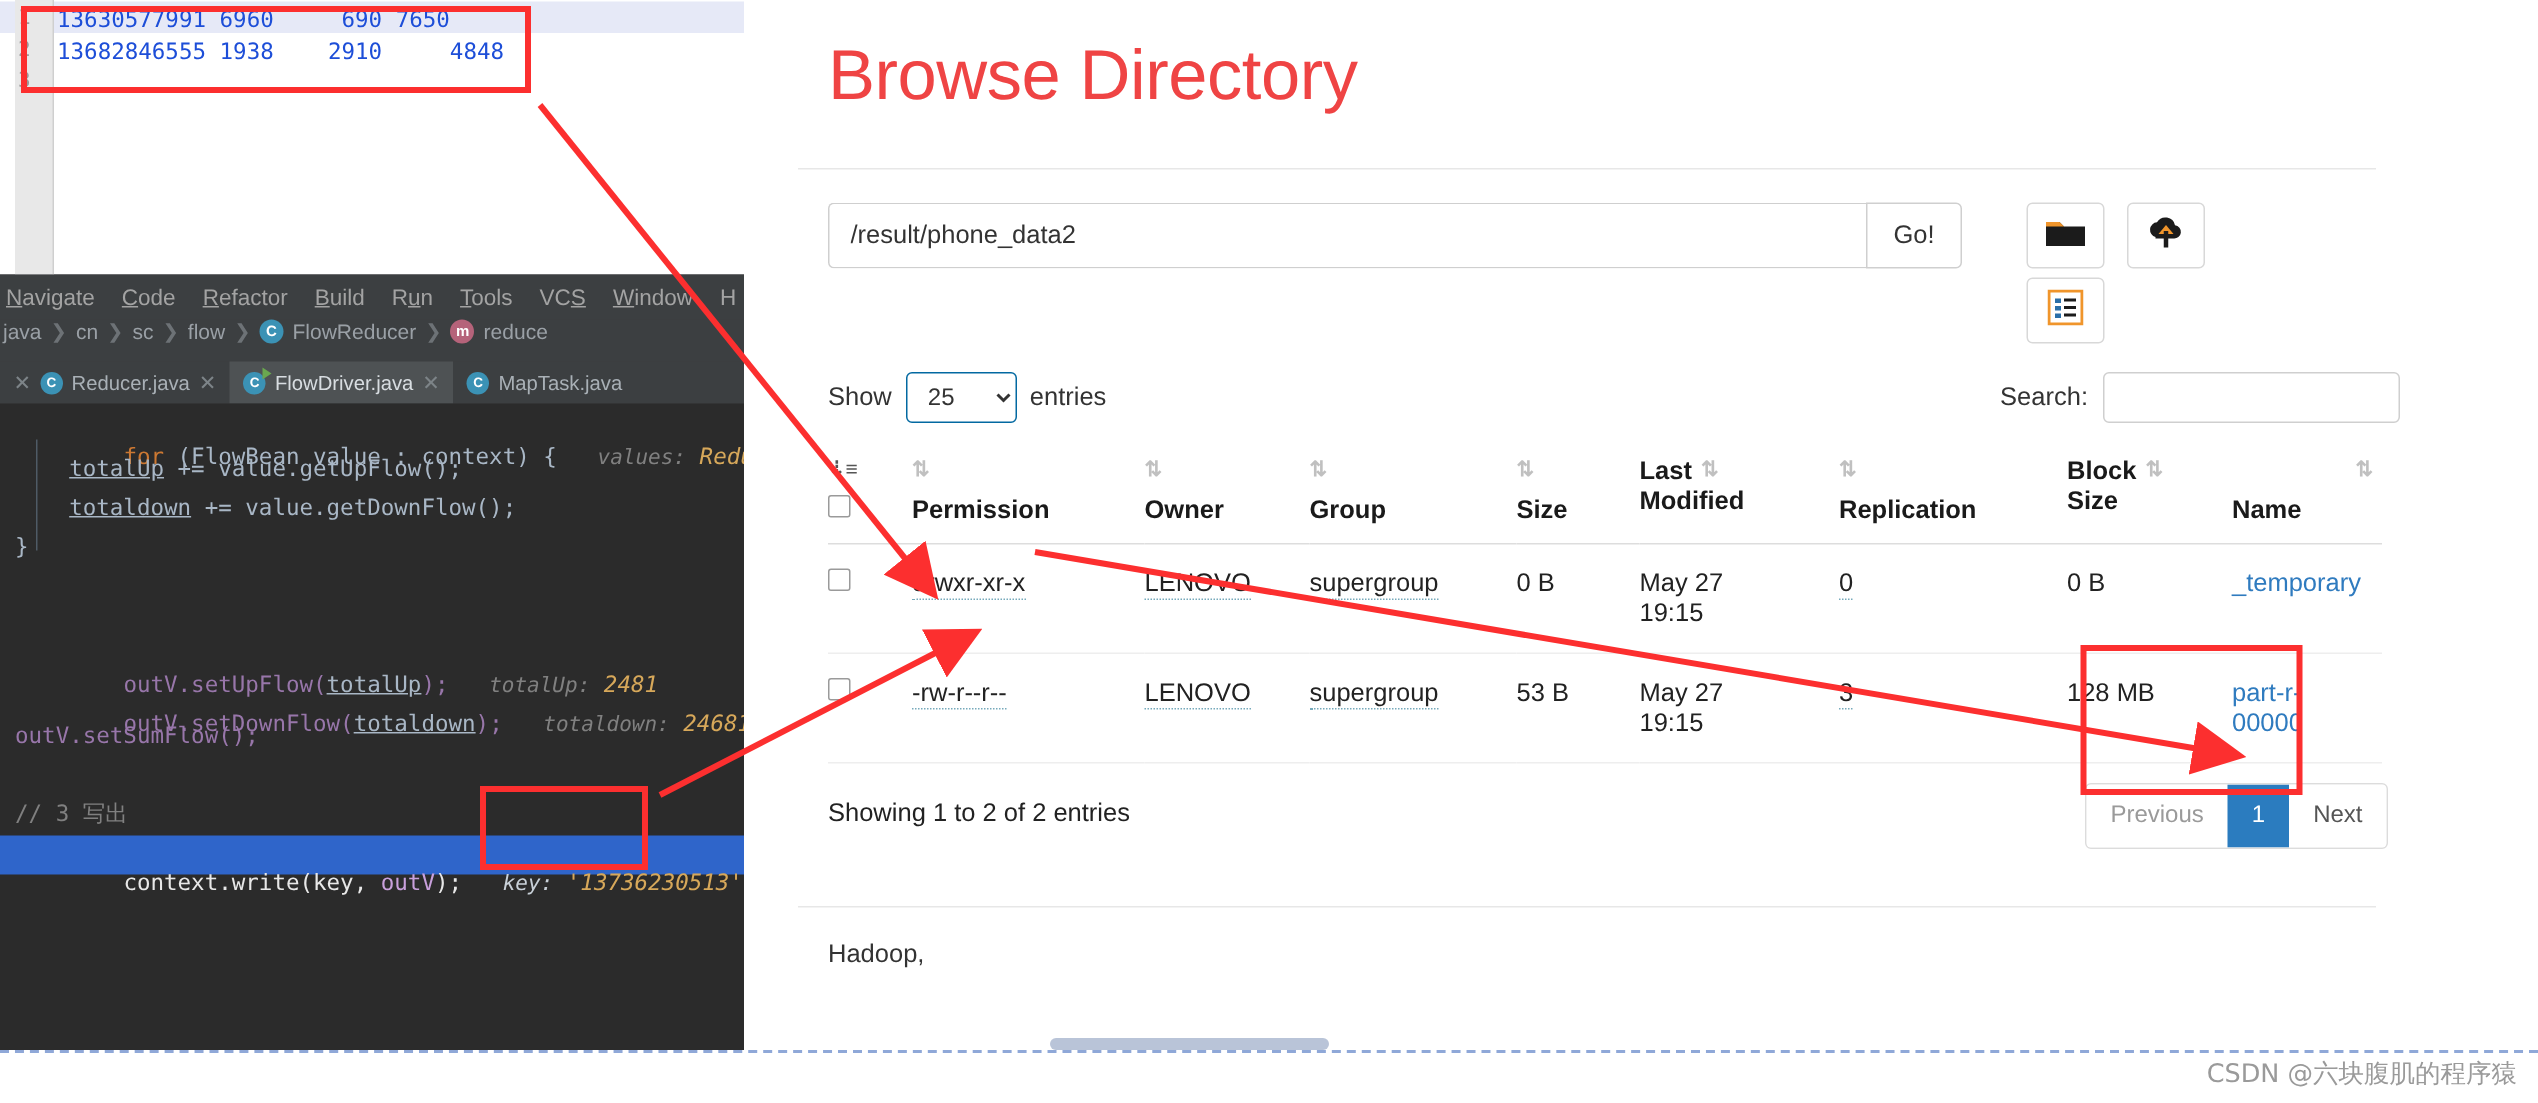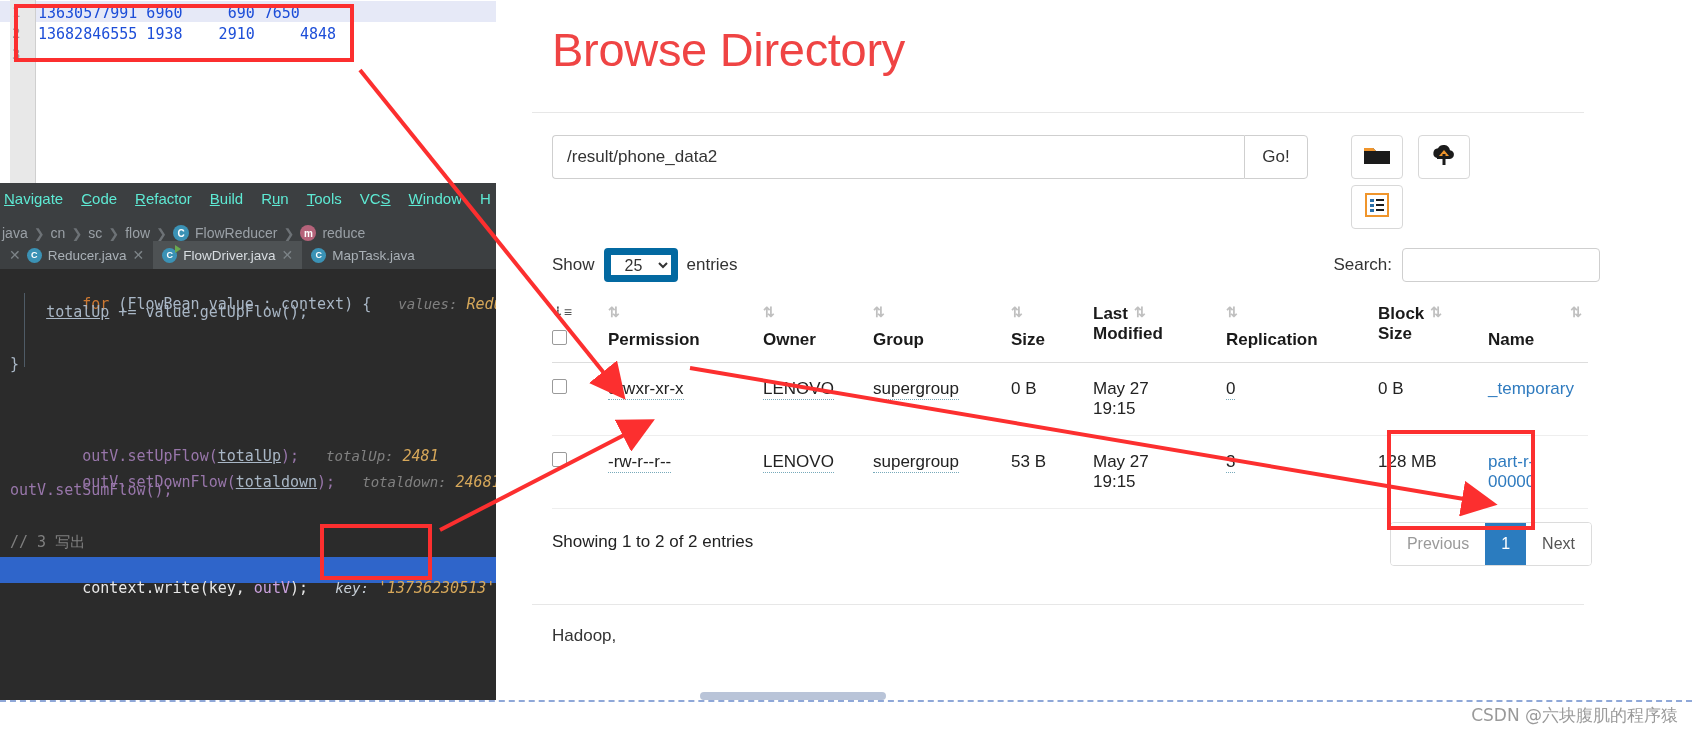--- a/index.html
+++ b/index.html
@@ -45,29 +45,29 @@
   .lnum.n2 { top: 25px; }
   .lnum.n3 { top: 46px; }
 
   .ide-menubar {
     position: absolute; left: 0; top: 183px; width: 496px; height: 30px;
     background: #3c3f41;
   }
   .menu-items {
     position: absolute; left: 0; top: 0; height: 30px;
     display: flex; align-items: center; gap: 18px; padding-left: 4px;
-    color: #5eead4; font-size: 15px; white-space: nowrap;
+    color: #a3a3a3; font-size: 15px; white-space: nowrap;
   }
   .menu-items span { cursor: default; }
   .menu-items .u { text-decoration: underline; }
 
   .ide-breadcrumb {
     position: absolute; left: 0; top: 213px; width: 496px; height: 28px;
     background: #3c3f41;
-    display: flex; align-items: flex-end; gap: 6px;
+    display: flex; align-items: flex-start; gap: 6px;
     color: #9aa0a6; font-size: 14px; padding-left: 2px; white-space: nowrap;
   }
   .crumb-sep { color: #6d7276; font-size: 13px; }
   .crumb-ic {
     display:inline-flex; align-items:center; justify-content:center;
     width:16px; height:16px; border-radius:50%;
     font-size:10px; font-weight:bold; color:#fff;
   }
   .crumb-ic.c { background:#3b92b5; }
   .crumb-ic.m { background:#b5637a; }
@@ -153,21 +153,21 @@
   }
   #btn-newdir { left: 855px; top: 135px; }
   #btn-upload { left: 922px; top: 135px; }
   #btn-cutpaste { left: 855px; top: 185px; }
 
   .show-entries {
     position: absolute; left: 56px; top: 248px;
     display: flex; align-items: center; gap: 9px; font-size: 17px; color: #333;
   }
   .sel-entries {
-    height: 34px; width: 74px; border: 7px solid #0369a1; border-radius: 4px;
+    height: 34px; width: 74px; border: 1px solid #0369a1; border-radius: 4px;
     font-size: 16px; color: #333; padding-left: 10px; background:#fff;
     font-family:"Liberation Sans", sans-serif;
   }
   .search-wrap {
     position: absolute; right: 92px; top: 248px;
     display: flex; align-items: center; gap: 10px; font-size: 17px; color: #333;
   }
   .search-box {
     width: 198px; height: 34px; border: 1px solid #cfcfcf; border-radius: 4px;
     padding: 0 9px; font-size: 15px; outline: none; background:#fff;
@@ -308,20 +308,21 @@
 
     <div class="ide-code">
       <div class="brace-bar" style="top:24px;height:74px;"></div>
 
       <div class="code-line" style="top:8px;">
         <span class="kw">for</span><span> (FlowBean value : context) {</span>   <span class="hint">values:</span> <span class="hintval">Reduce</span>
       </div>
 
       <div class="code-line" style="top:34px;">    <span class="und">totalUp</span><span> += value.getUpFlow();</span></div>
 
+      <div class="code-line" style="top:60px;">    <span class="und">totaldown</span><span> += value.getDownFlow();</span></div>
 
       <div class="code-line" style="top:86px;"><span>}</span></div>
 
 
       <div class="code-line" style="top:160px;">
         <span class="fld">outV.setUpFlow(</span><span class="und">totalUp</span><span class="fld">);</span>   <span class="hint">totalUp:</span> <span class="hintval">2481</span>
       </div>
 
       <div class="code-line" style="top:186px;">
         <span class="fld">outV.setDownFlow(</span><span class="und">totaldown</span><span class="fld">);</span>   <span class="hint">totaldown:</span> <span class="hintval">24681</span>

